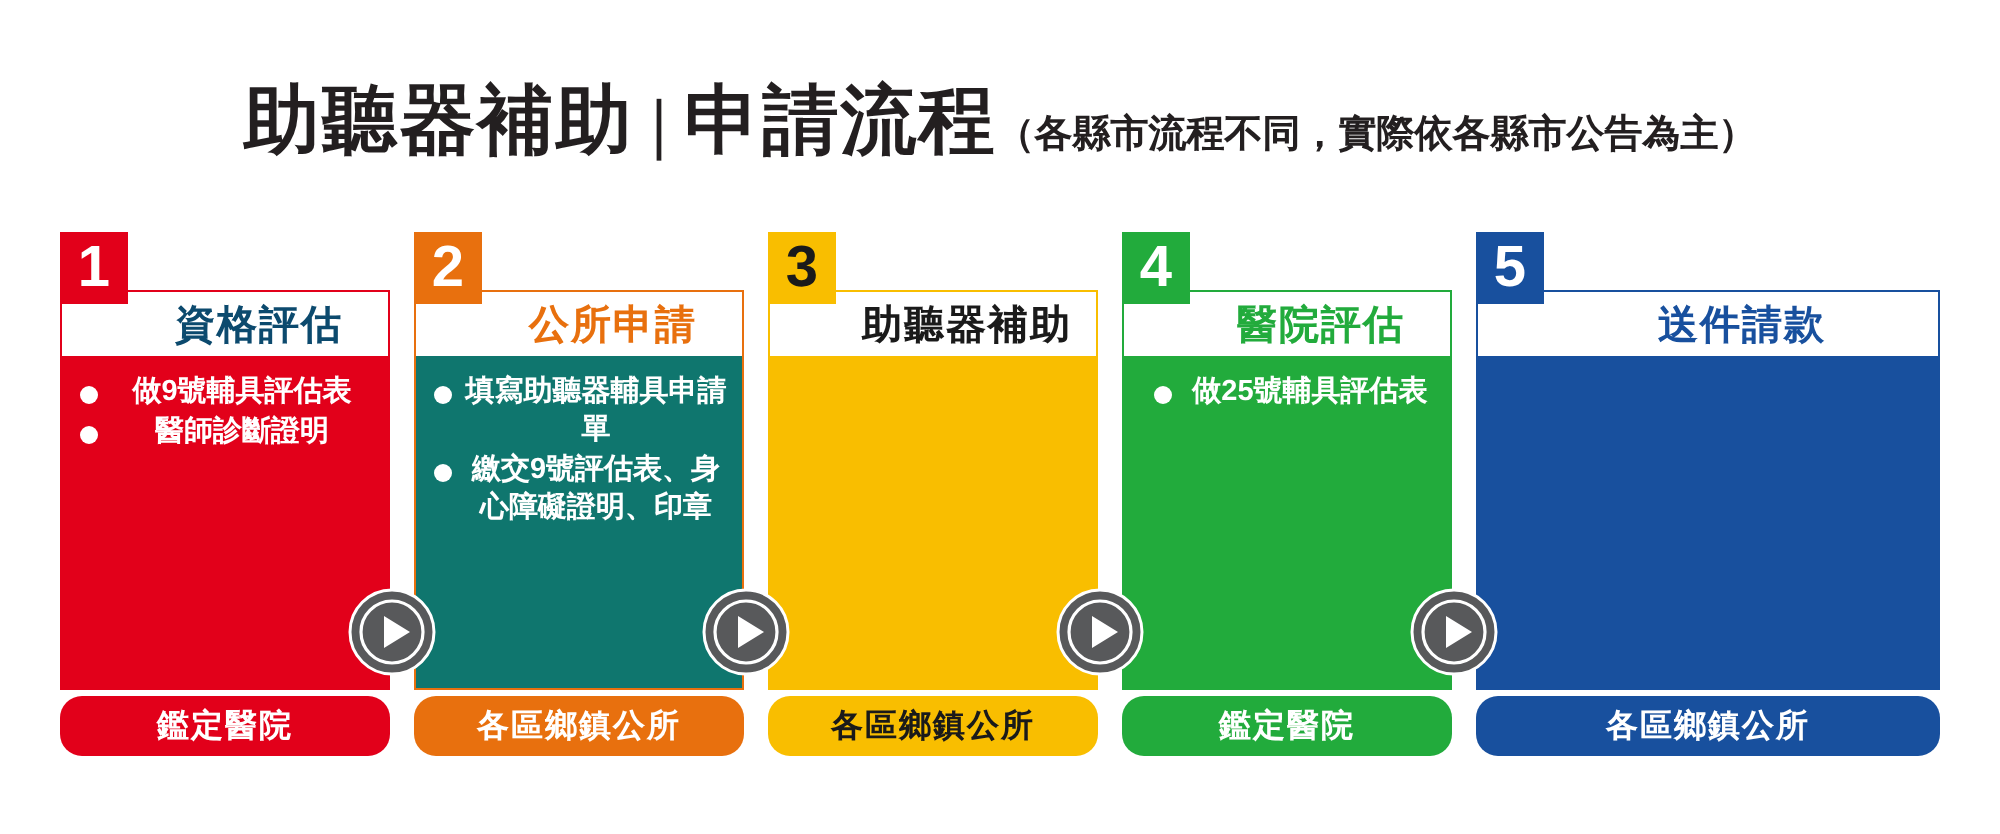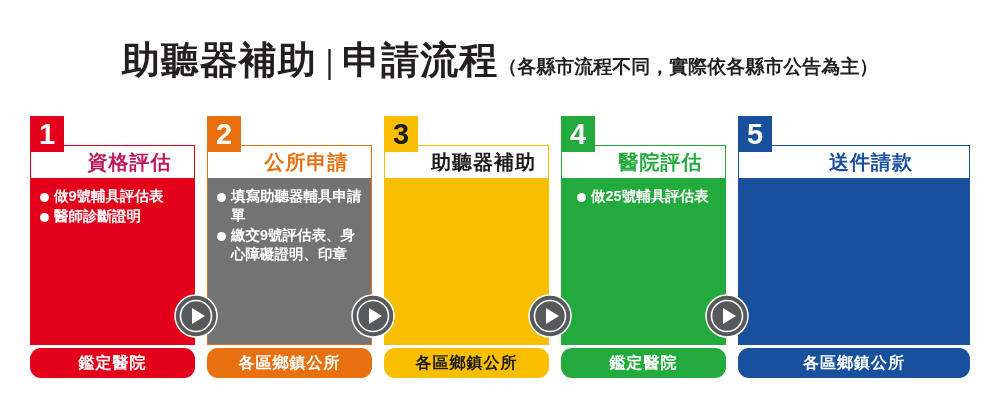--- a/index.html
+++ b/index.html
@@ -105,20 +105,21 @@
     font-weight: bold;
     letter-spacing: 1px;
     box-sizing: border-box;
   }
 
   .card-list {
     list-style: none;
     margin: 0;
     padding: 9px 6px 0 8px;
     color: #ffffff;
+    text-align: center;
   }
   .card-list li {
     position: relative;
     padding-left: 15px;
     font-size: 14.5px;
     font-weight: bold;
     line-height: 1.32;
     margin-bottom: 1px;
     letter-spacing: 0px;
   }
@@ -145,25 +146,25 @@
     font-size: 16px;
     font-weight: bold;
     letter-spacing: 1px;
     box-sizing: border-box;
     border-radius: 11px;
   }
 
   
   .c-red    .num-tab { background: #E2001A; }
   .c-red    .card-body { background: #E2001A; border-color: #E2001A; }
-  .c-red    .card-title { color: #be185d; }
+  .c-red    .card-title { color: #0c4a6e; }
   .c-red    .card-footer { background: #E2001A; color: #ffffff; }
 
   .c-orange .num-tab { background: #E8700E; }
-  .c-orange .card-body { background: #737373; border-color: #E8700E; }
+  .c-orange .card-body { background: #0f766e; border-color: #E8700E; }
   .c-orange .card-title { color: #E8700E; }
   .c-orange .card-footer { background: #E8700E; color: #ffffff; }
 
   .c-yellow .num-tab { background: #F9BE00; color: #1a1a1a; }
   .c-yellow .card-body { background: #F9BE00; border-color: #F9BE00; }
   .c-yellow .card-title { color: #1a1a1a; }
   .c-yellow .card-list { color: #1a1a1a; }
   .c-yellow .card-footer { background: #F9BE00; color: #1a1a1a; }
 
   .c-green  .num-tab { background: #22AB3C; }

